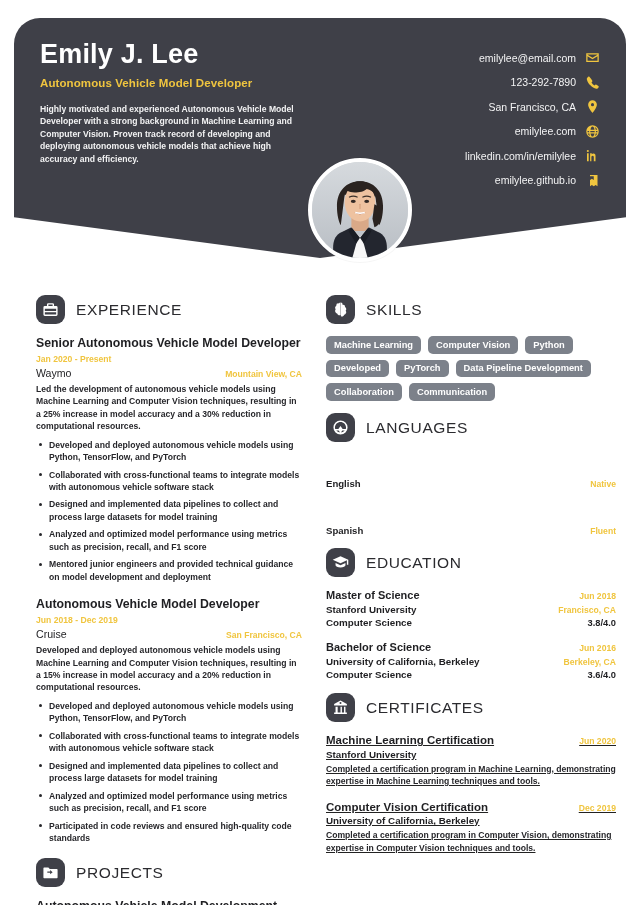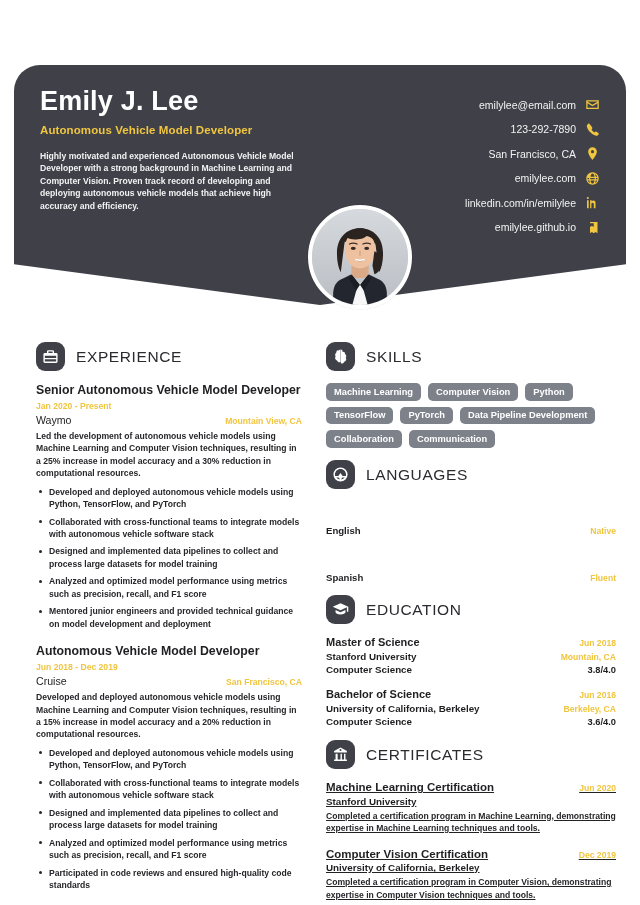--- a/index.html
+++ b/index.html
@@ -6,21 +6,21 @@
   html, body {
     width:640px; height:905px;
     background:#ffffff;
     font-family:"Liberation Sans", sans-serif;
     color:#222222;
     overflow:hidden;
   }
   .page { position:relative; width:640px; height:905px; background:#fff; }
 
   
-  .header-wrap { position:relative; width:640px; height:275px;margin-top:47px; }
+  .header-wrap { position:relative; width:640px; height:275px; }
   .header-shape {
     position:absolute; left:14px; top:18px;
     width:612px; height:240px;
     background:#3f4048;
     border-radius:26px;
     -webkit-clip-path: polygon(0 0, 100% 0, 100% 83%, 50% 100%, 0 83%);
     clip-path: polygon(0 0, 100% 0, 100% 83%, 50% 100%, 0 83%);
   }
   .header-inner {
     position:absolute; left:14px; top:18px; width:612px; height:240px;
@@ -312,21 +312,21 @@
             <svg viewBox="0 0 24 24">
                 <path d="M12 2c-1 0-1.8.6-2.2 1.4A3.2 3.2 0 006 6.6c-1 .6-1.6 1.7-1.6 3 0 .8.3 1.6.8 2.2-.5.6-.8 1.4-.8 2.2 0 1.7 1.2 3.2 2.9 3.5.4 1.4 1.7 2.5 3.2 2.5.5 0 1-.1 1.5-.4V2zm.5 0v19.6c.5.3 1 .4 1.5.4 1.5 0 2.8-1.1 3.2-2.5 1.7-.3 2.9-1.8 2.9-3.5 0-.8-.3-1.6-.8-2.2.5-.6.8-1.4.8-2.2 0-1.3-.6-2.4-1.6-3a3.2 3.2 0 00-3.8-3.2A2.5 2.5 0 0012.5 2z"></path>
               </svg>
           </span>
           <span class="sec-title">SKILLS</span>
         </div>
         <div class="tags">
           <span class="tag">Machine Learning</span>
           <span class="tag">Computer Vision</span>
           <span class="tag">Python</span>
-          <span class="tag">TensorFlow</span>
+          <span class="tag">Developed</span>
           <span class="tag">PyTorch</span>
           <span class="tag">Data Pipeline Development</span>
           <span class="tag">Collaboration</span>
           <span class="tag">Communication</span>
         </div>
       </div>
 
       <div class="sec">
         <div class="sec-head">
           <span class="sec-badge">
@@ -358,21 +358,21 @@
           <span class="sec-title">EDUCATION</span>
         </div>
 
         <div class="edu">
           <div class="edu-row1">
             <span class="edu-degree">Master of Science</span>
             <span class="edu-date">Jun 2018</span>
           </div>
           <div class="edu-row2">
             <span class="edu-school">Stanford University</span>
-            <span class="edu-loc">Mountain, CA</span>
+            <span class="edu-loc">Francisco, CA</span>
           </div>
           <div class="edu-row3">
             <span class="edu-major">Computer Science</span>
             <span class="edu-gpa">3.8/4.0</span>
           </div>
         </div>
 
         <div class="edu">
           <div class="edu-row1">
             <span class="edu-degree">Bachelor of Science</span>

